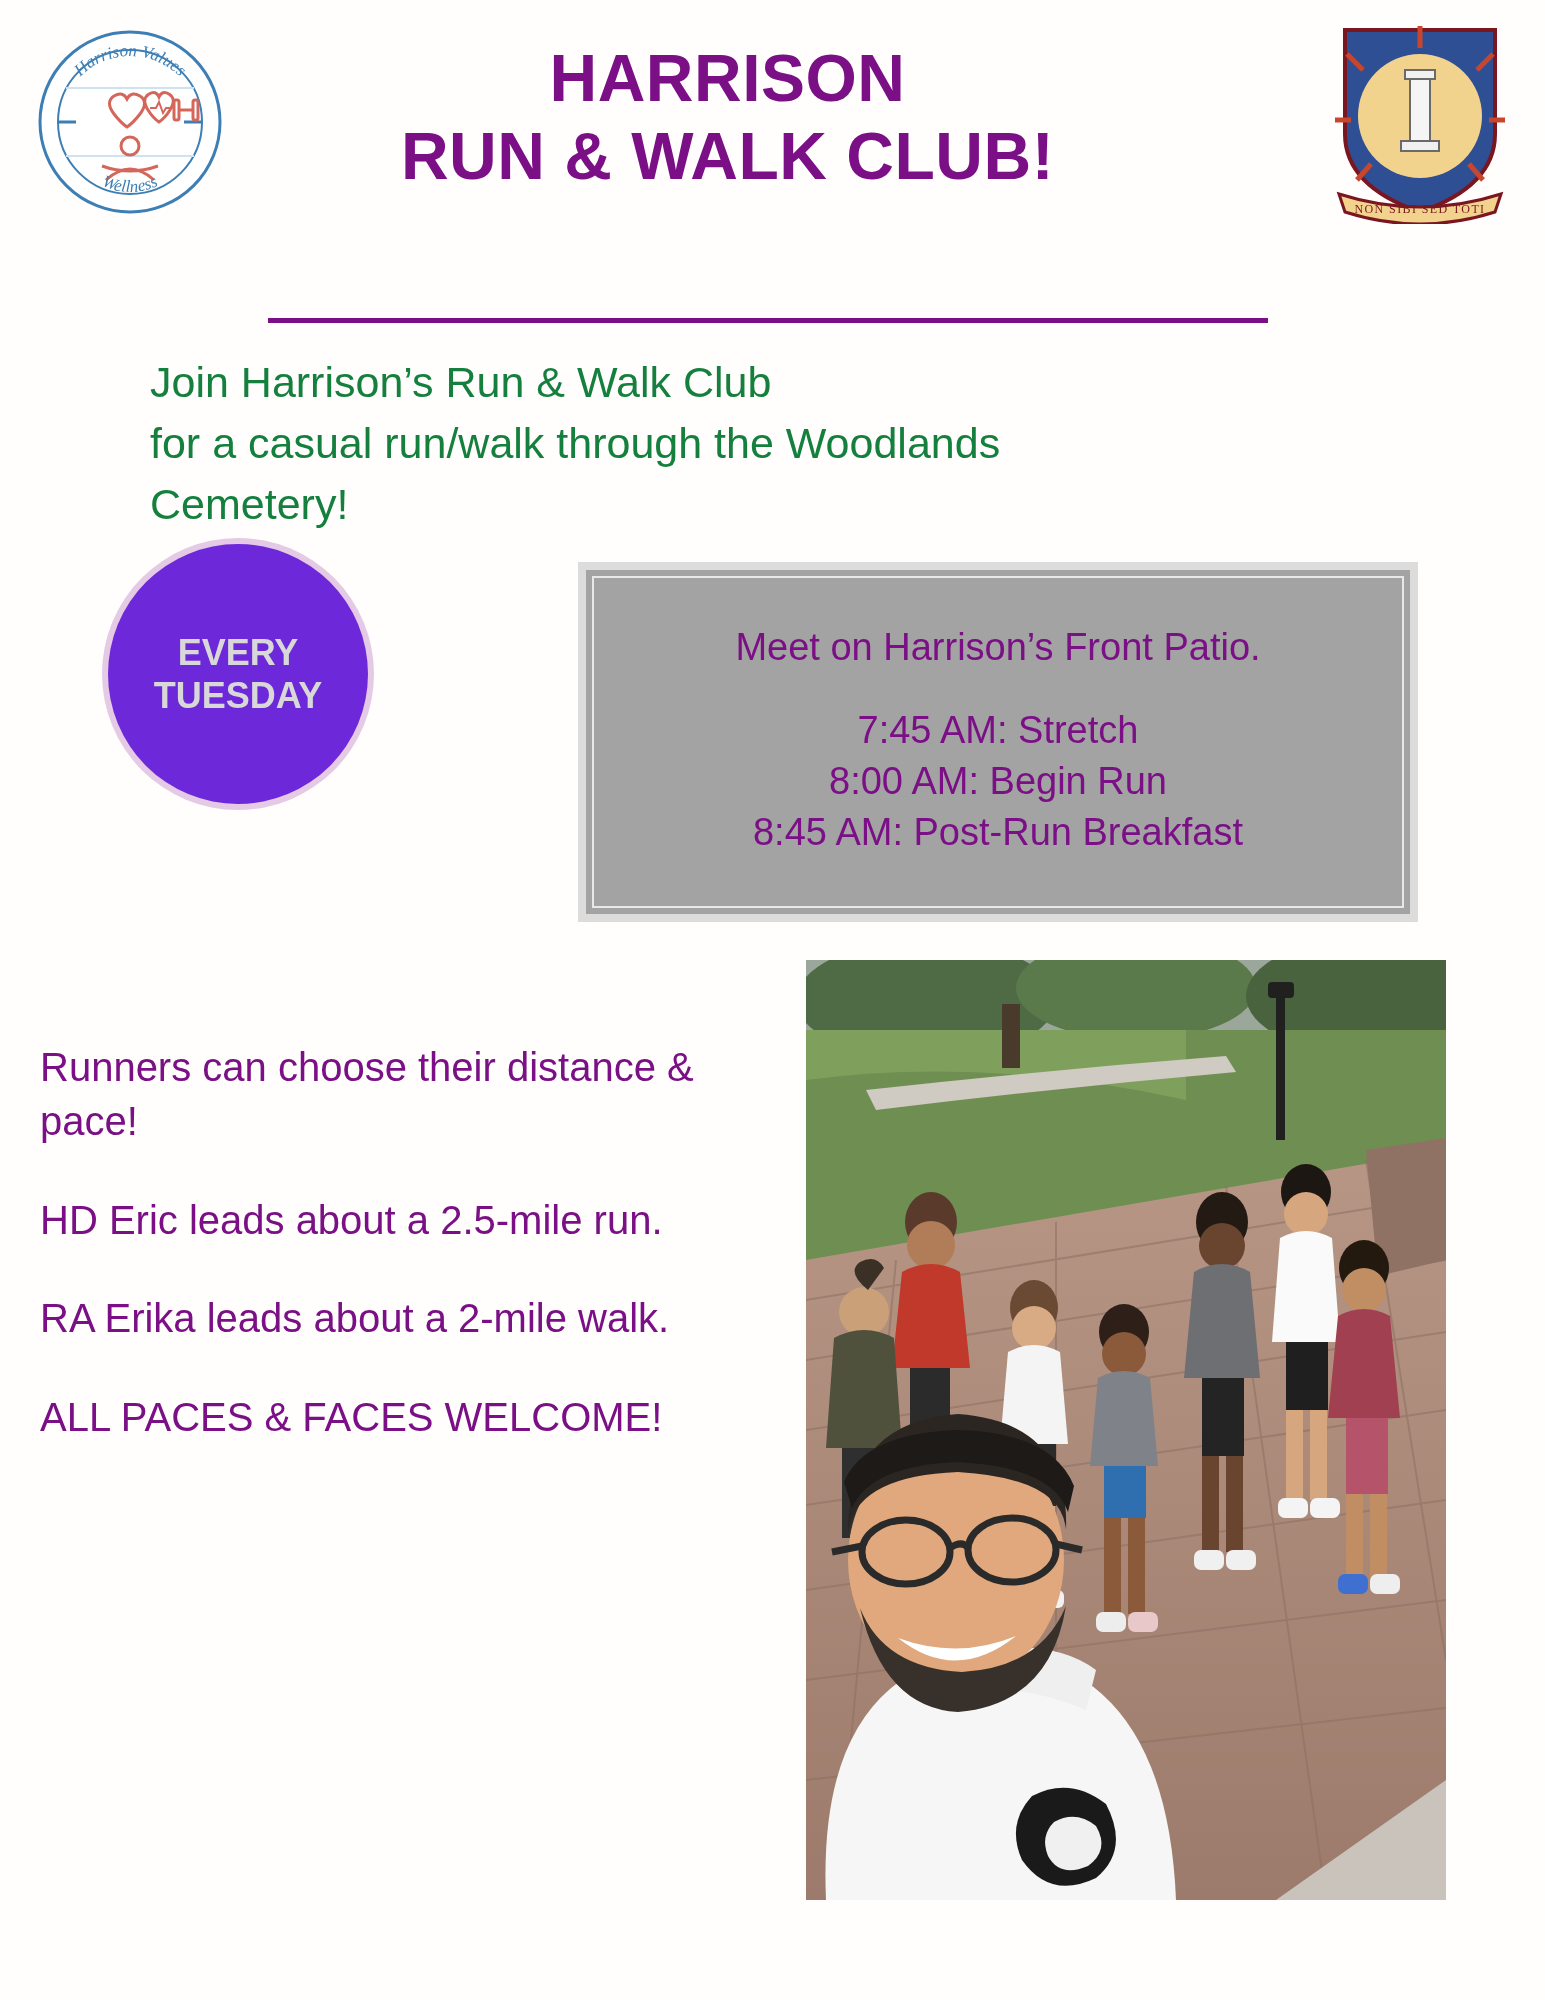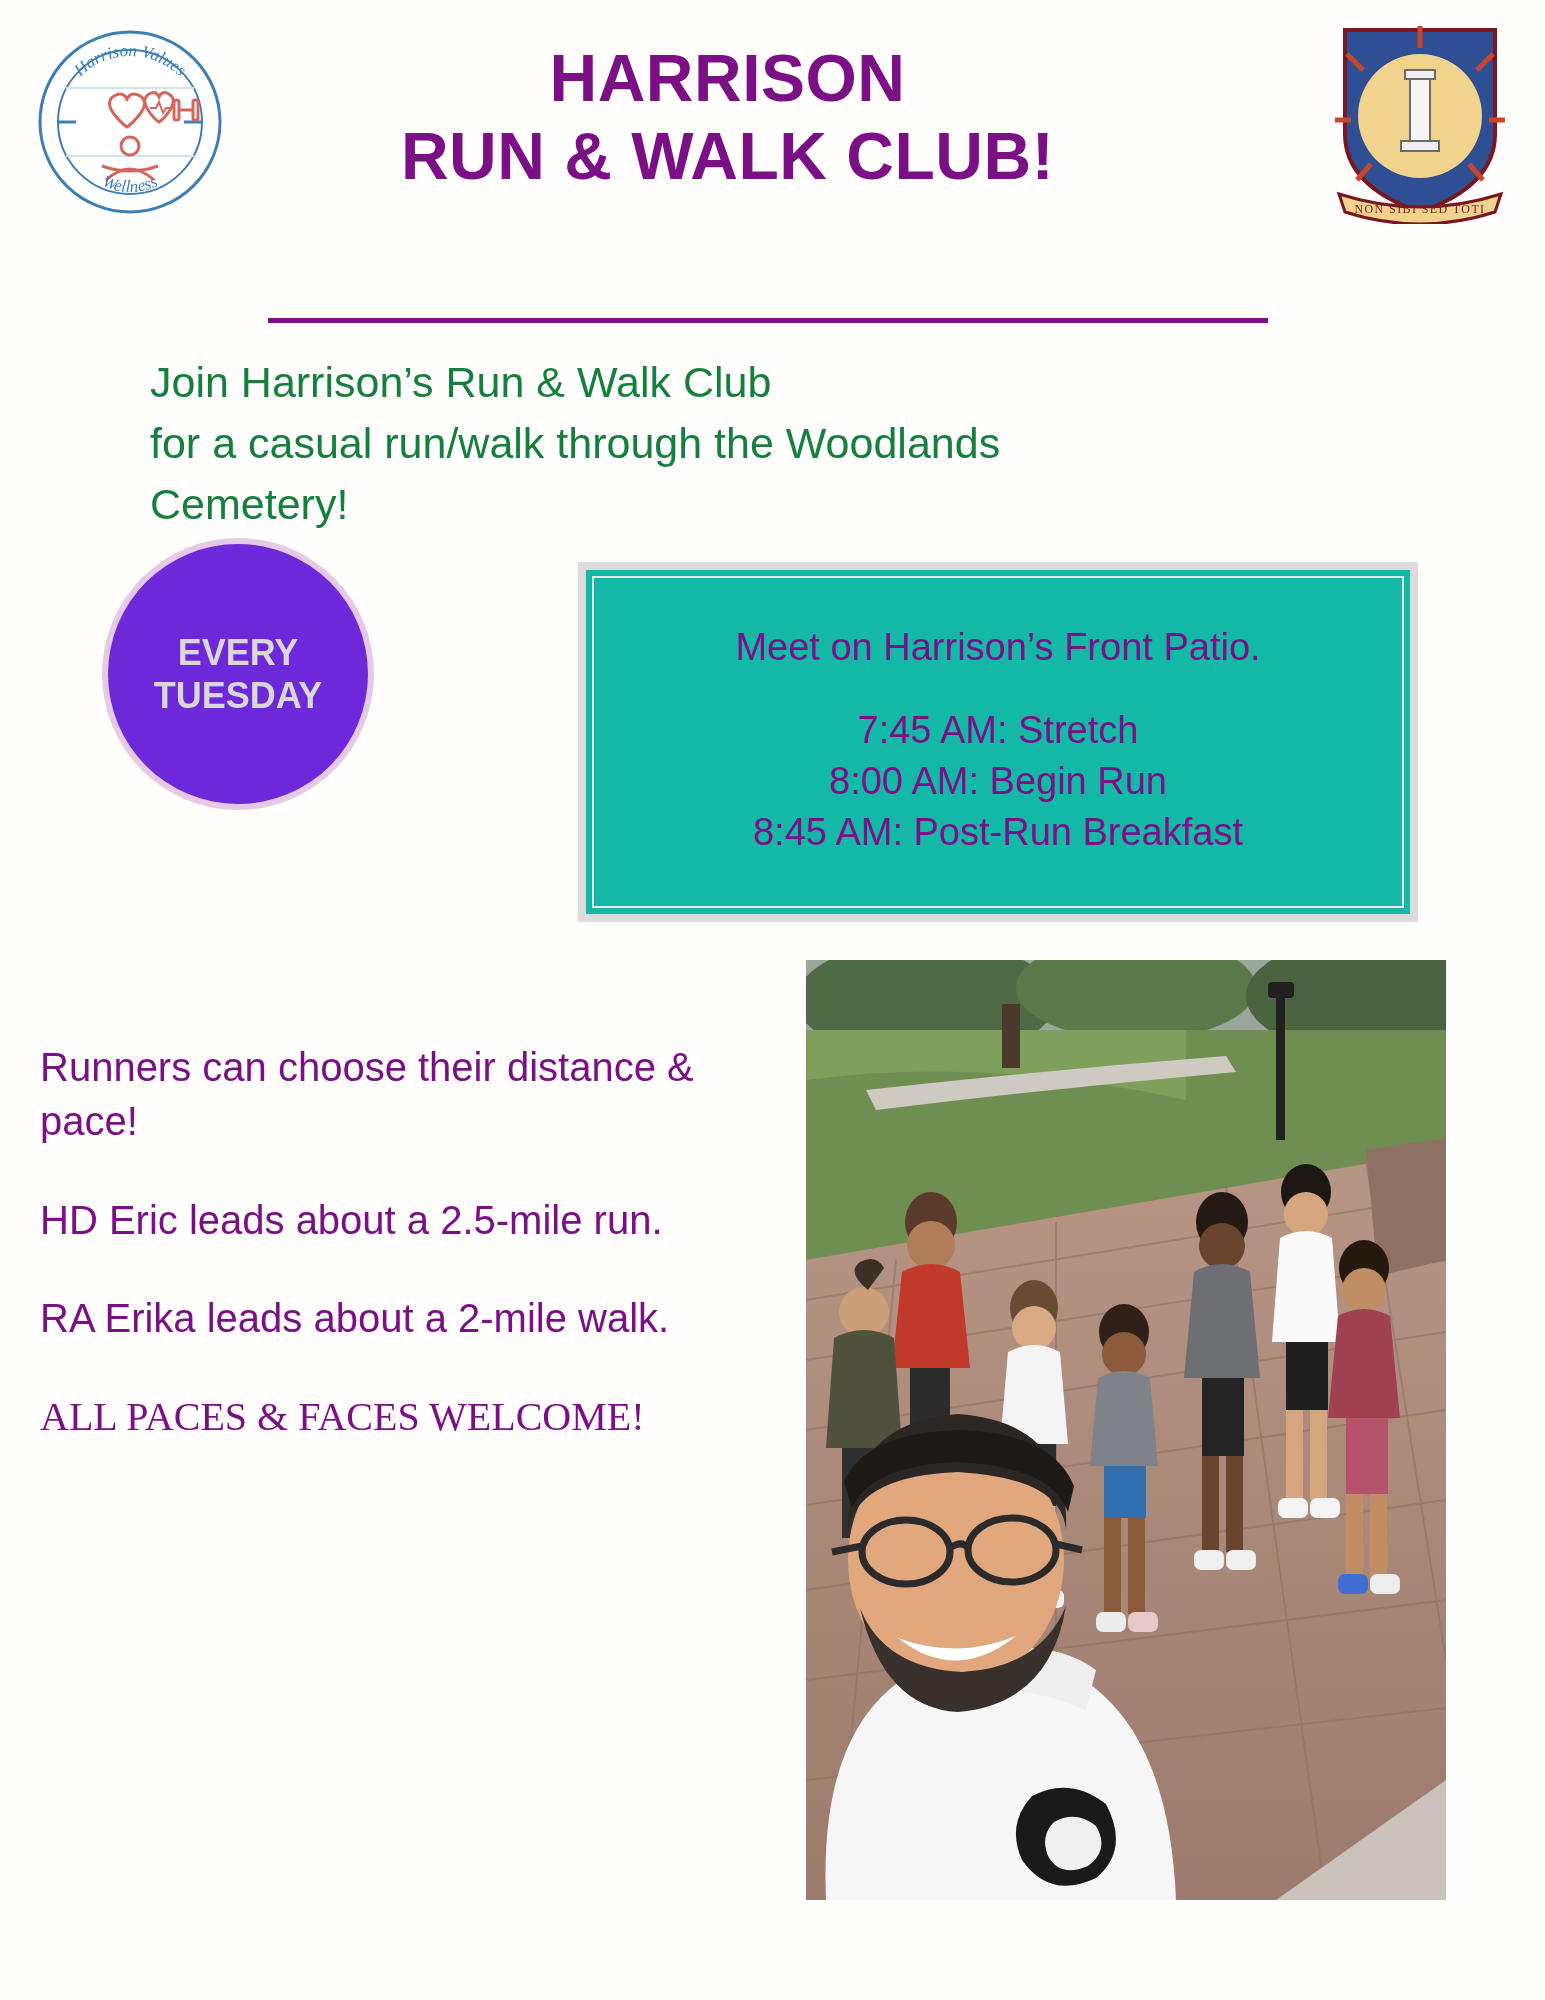--- a/index.html
+++ b/index.html
@@ -113,21 +113,21 @@
   }
 
   
   .meet-box {
     position: absolute;
     left: 578px;
     top: 562px;
     width: 840px;
     height: 360px;
     border: 8px solid #dcdcdc;
-    background: #14b8a6;
+    background: #a3a3a3;
     box-sizing: border-box;
     padding: 6px;
   }
   .meet-box-inner {
     border: 2px solid #e8e8e8;
     width: 100%;
     height: 100%;
     box-sizing: border-box;
     display: flex;
     flex-direction: column;
@@ -151,21 +151,21 @@
     position: absolute;
     left: 40px;
     top: 1040px;
     width: 720px;
     text-align: left;
     font-size: 40px;
     line-height: 1.36;
     color: #7b0f86;
   }
   .left-text p { margin: 0 0 44px 0; }
-  .left-text p:last-child { margin-bottom: 12px; font-family: Liberation Serif, serif; }
+  .left-text p:last-child { margin-bottom: 12px; }
 
   
   .photo {
     position: absolute;
     left: 806px;
     top: 960px;
     width: 640px;
     height: 940px;
     overflow: hidden;
     background: #7f8d7a;

